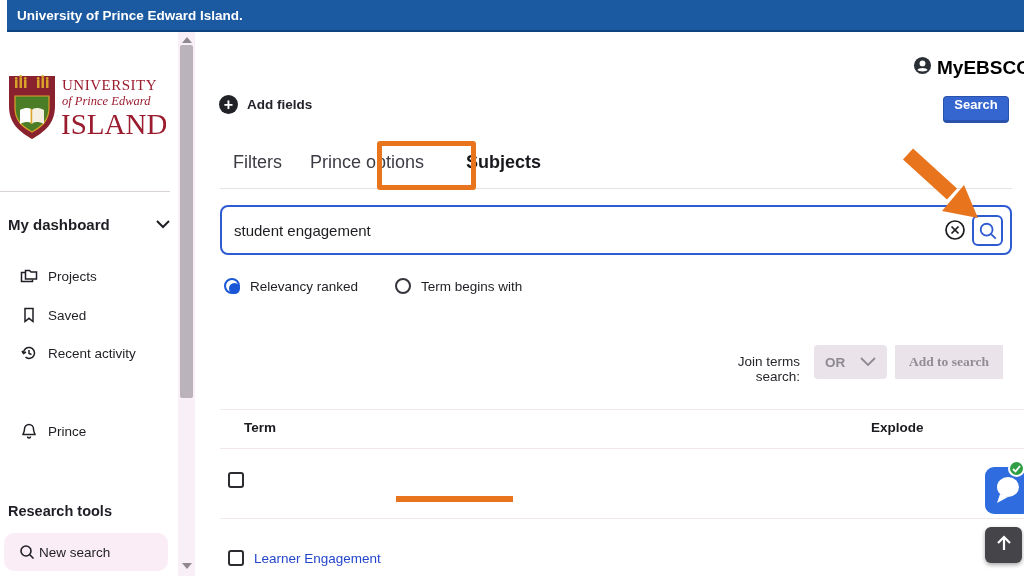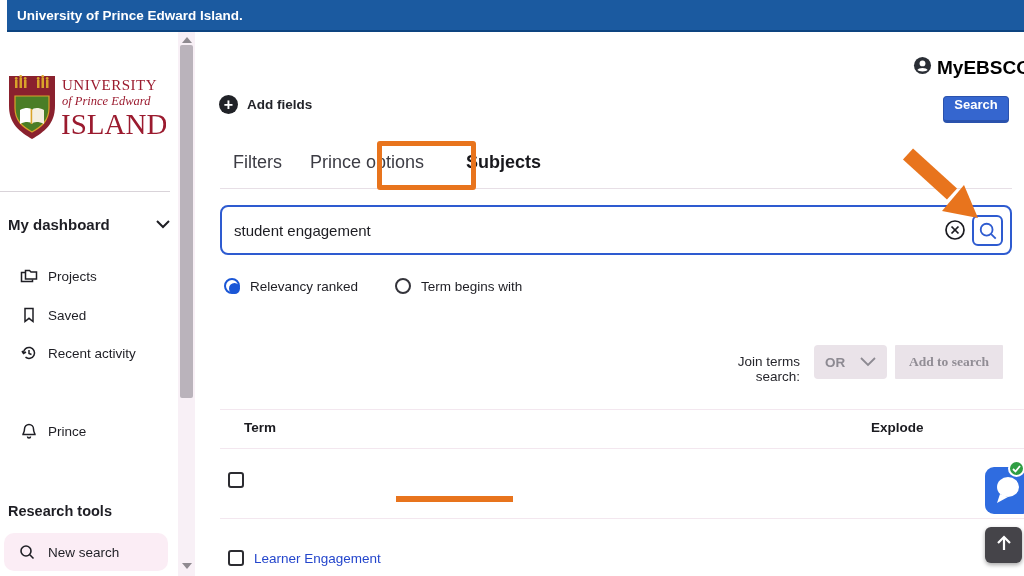--- a/index.html
+++ b/index.html
@@ -17,21 +17,21 @@
   .logo-wrap { position:absolute; left:6px; top:40px; width:160px; height:78px; }
   .sidebar-divider { position:absolute; left:0; top:159px; width:170px; height:1px; background:#d9d3d9; }
   .dash-row { position:absolute; left:8px; top:180px; width:162px; height:24px; display:flex; align-items:center; justify-content:space-between; cursor:pointer; }
   .dash-label { font-weight:bold; font-size:15px; }
   .nav-item { position:absolute; left:0; width:176px; height:26px; display:flex; align-items:center; cursor:pointer; }
   .nav-item .nico { width:18px; height:18px; margin-left:20px; flex:none; }
   .nav-item .nlabel { margin-left:10px; font-size:13.5px; color:#1e1e24; }
   .section-label { position:absolute; left:8px; font-weight:bold; font-size:14.5px; }
   .new-search { position:absolute; left:4px; top:501px; width:164px; height:38px; background:#fbedf5; border-radius:10px; display:flex; align-items:center; cursor:pointer; }
   .new-search .nico { width:18px; height:18px; margin-left:14px; }
-  .new-search .nlabel { margin-left:12px; font-size:13.5px; }
+  .new-search .nlabel { margin-left:3px; font-size:13.5px; }
 
   
   .scrollbar { left:178px; top:32px; width:17px; height:544px; background:#f8f0f6; }
   .sb-thumb { position:absolute; left:2px; top:13px; width:13px; height:353px; background:#bab3bb; border-radius:2px; }
   .sb-arrow { position:absolute; left:4px; width:0; height:0; border-left:5px solid transparent; border-right:5px solid transparent; }
   .sb-up { top:5px; border-bottom:6px solid #8f8a90; }
   .sb-down { top:531px; border-top:6px solid #8f8a90; }
 
   
   .account { left:913px; top:56px; display:flex; align-items:center; gap:5px; cursor:pointer; }

